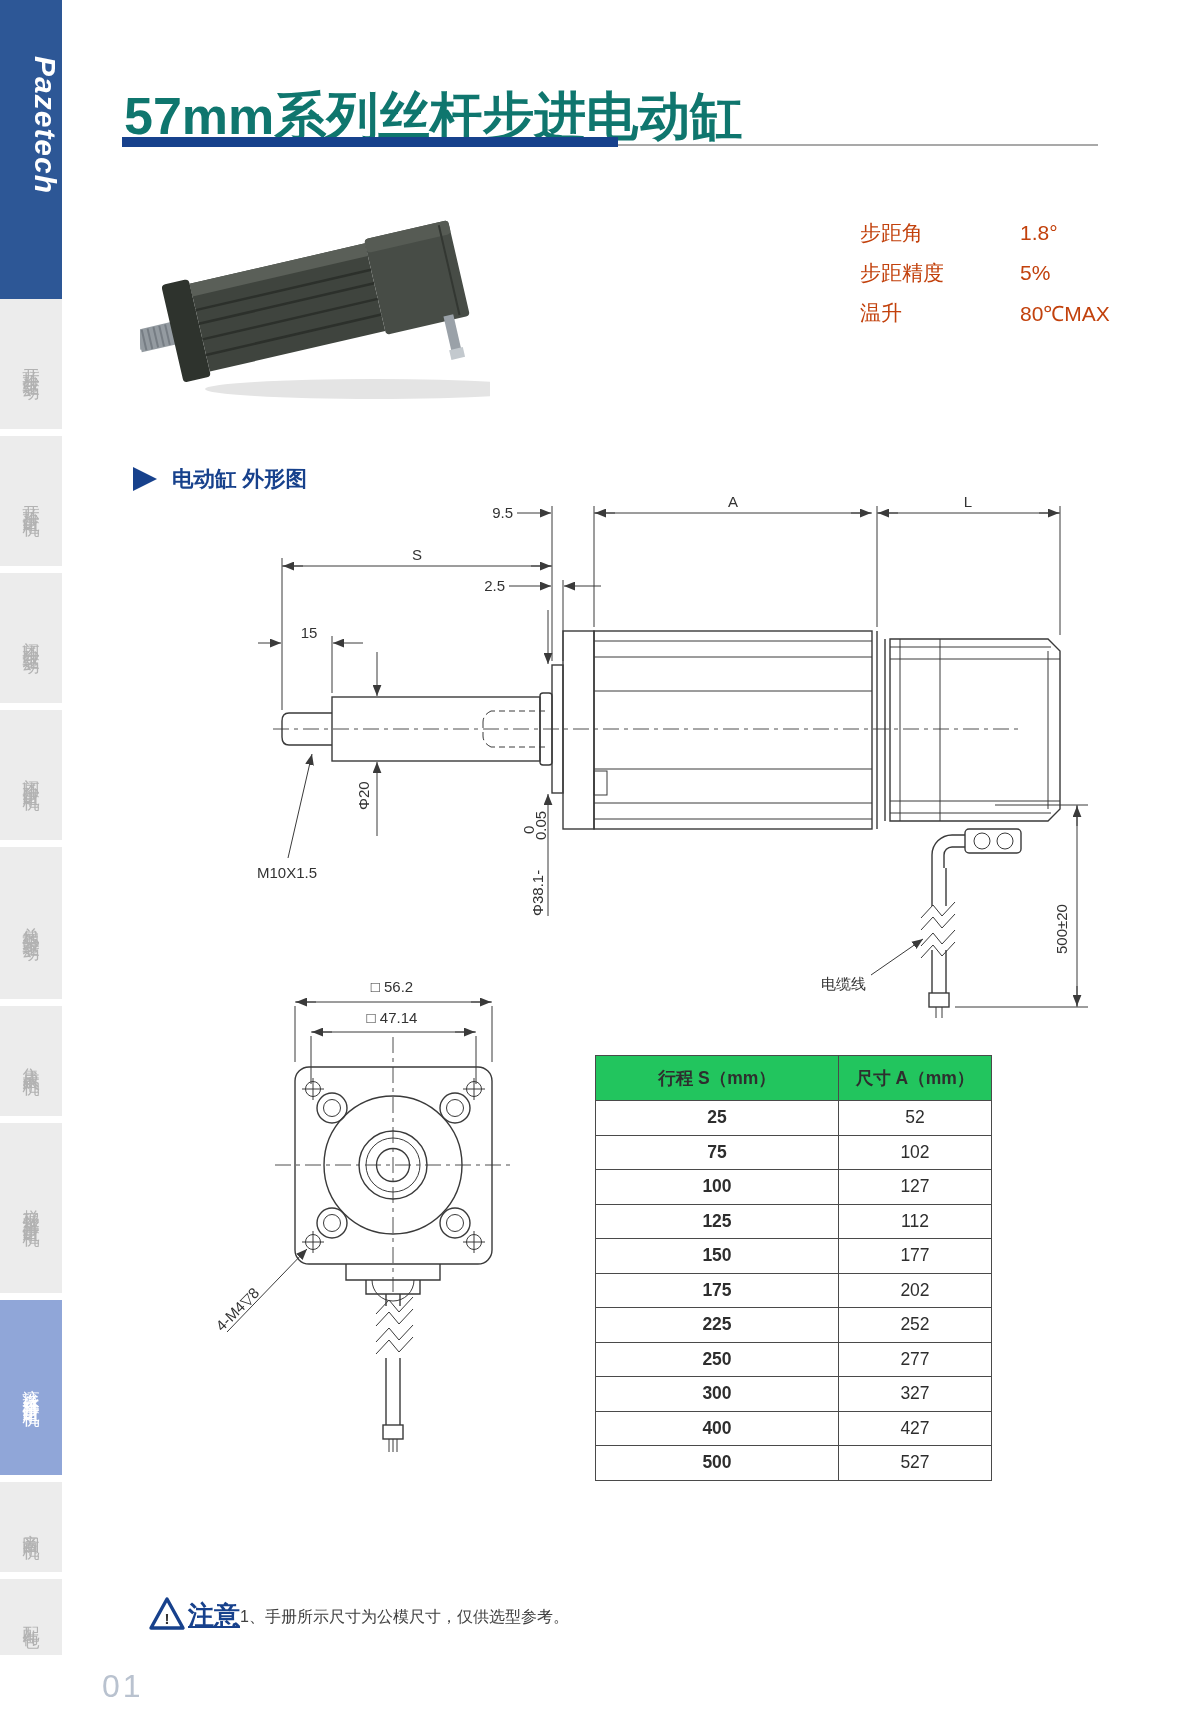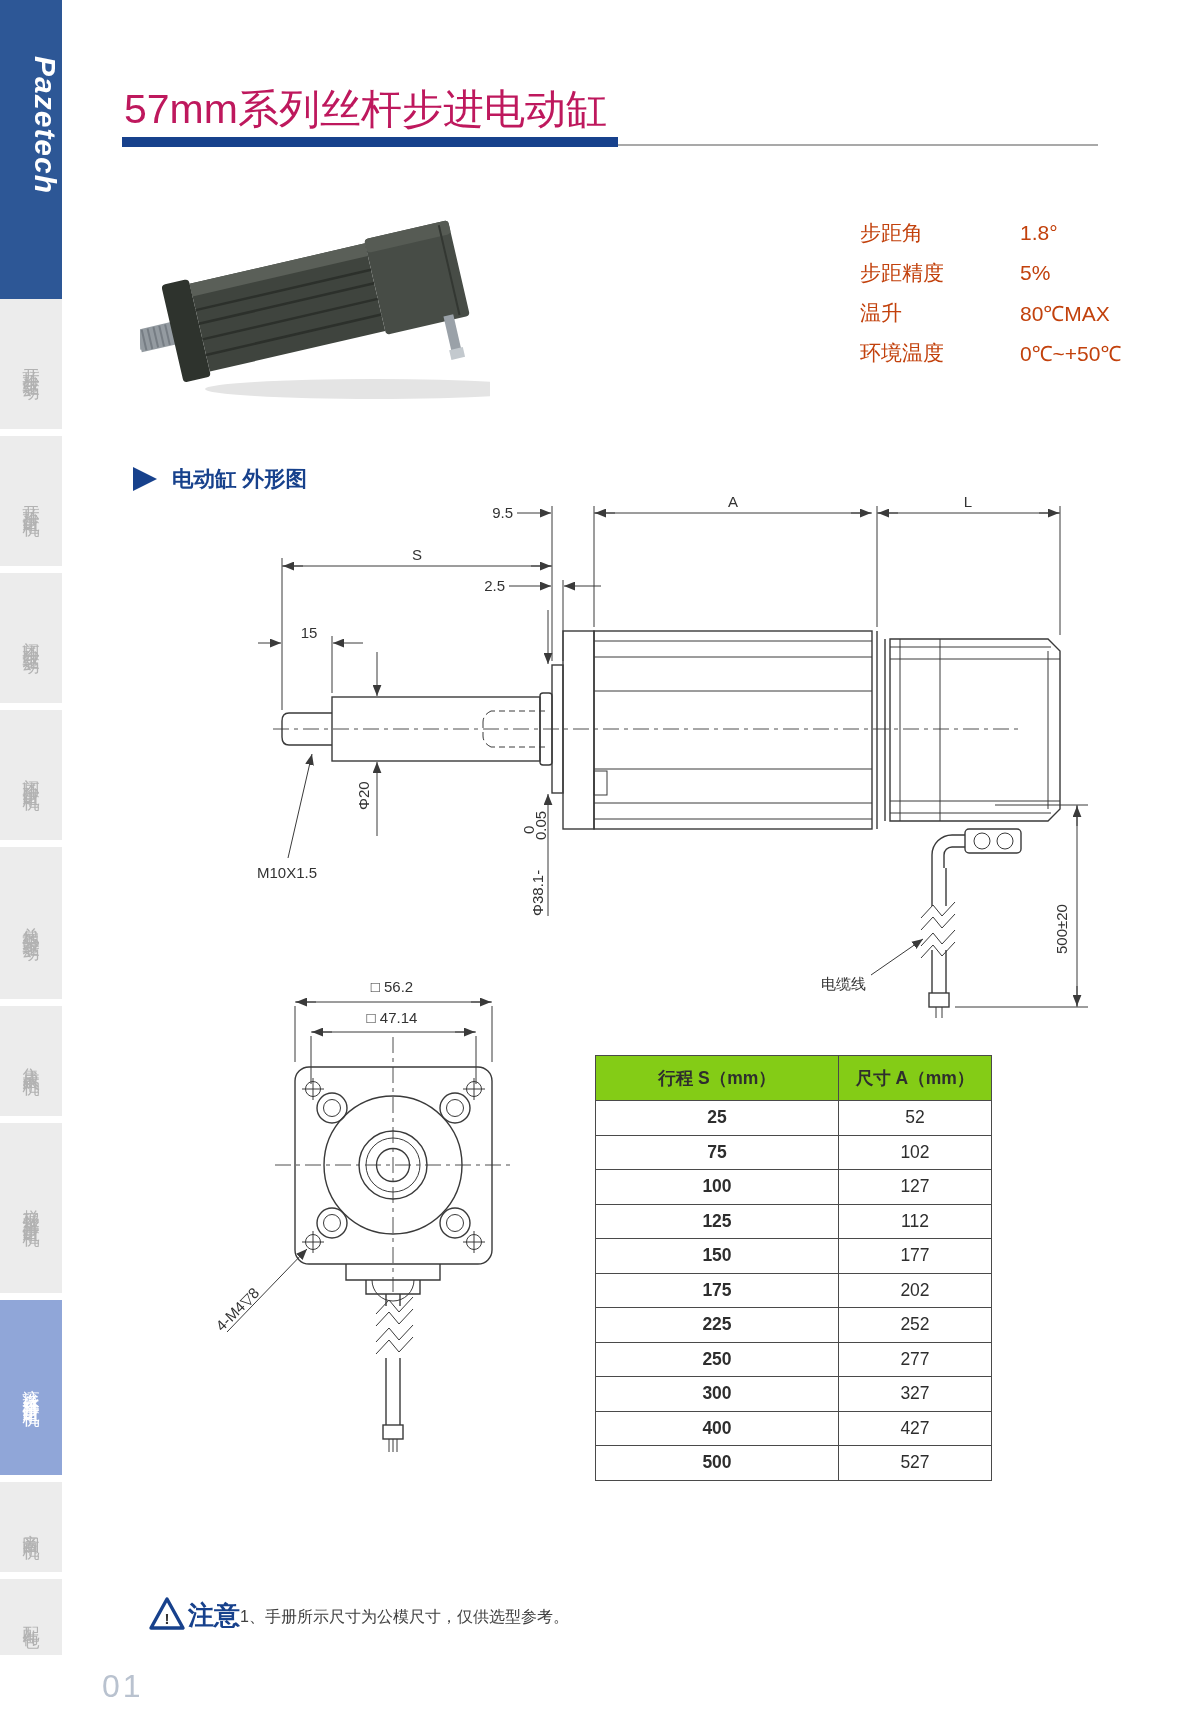--- a/index.html
+++ b/index.html
@@ -10,21 +10,21 @@
   .logo-box { position:absolute; left:0; top:0; width:62px; height:310px; background:#2d5796; }
   .logo-text { position:absolute; left:62px; top:56px; width:246px; transform:rotate(90deg); transform-origin:0 0;
                font-style:italic; font-weight:bold; font-size:30px; color:#ffffff; letter-spacing:1px; }
   .side-item { position:absolute; left:0; width:62px; background:#ececec; display:flex; align-items:center; justify-content:center; cursor:pointer; }
   .side-item span { writing-mode:vertical-rl; text-orientation:upright; font-size:17px; letter-spacing:3px; color:#b2b2b2; }
   .side-item.active { background:#90a6d8; }
   .side-item.active span { color:#ffffff; }
   .page-num { position:absolute; left:102px; top:1668px; font-size:32px; color:#b9c2cf; letter-spacing:3px; }
 
   
-  .title { position:absolute; left:124px; top:82px; font-size:41px; font-weight:normal; color:#be185d; }
+  .title { position:absolute; left:124px; top:82px; font-size:52px; font-weight:bold; color:#0f766e; }
   .title-bar { position:absolute; left:122px; top:137px; width:496px; height:10px; background:#17418c; }
   .title-line { position:absolute; left:618px; top:144px; width:480px; height:2px; background:#a9a9a9; }
 
   
   .specs { position:absolute; left:860px; top:213px; width:300px; }
   .spec-row { height:40px; display:flex; align-items:center; font-size:21px; color:#c2410c; }
   .spec-label { width:160px; }
   .spec-value { }
 
   
@@ -35,25 +35,25 @@
   
   svg text { fill:#333; stroke:none; font-family:"Liberation Sans", sans-serif; font-size:15px; }
   .ln  { stroke:#3a3a3a; stroke-width:1.4; fill:none; }
   .tn  { stroke:#3a3a3a; stroke-width:1;   fill:none; }
   .dsh { stroke:#3a3a3a; stroke-width:1;   fill:none; stroke-dasharray:6 4; }
   .cl  { stroke:#3a3a3a; stroke-width:0.9; fill:none; stroke-dasharray:16 5 4 5; }
 
   
   .dim-table { position:absolute; left:595px; top:1055px; width:397px; border-collapse:collapse; table-layout:fixed; }
   .dim-table td { border:1.6px solid #4a4a4a; text-align:center; vertical-align:middle; font-size:17.5px; color:#2e2e2e; height:34.5px; }
-  .dim-table tr.hd td { background:#84cc16; font-weight:bold; height:45px; }
+  .dim-table tr.hd td { background:#22c55e; font-weight:bold; height:45px; }
   .dim-table td.c1 { width:243px;font-weight:bold; }
 
   
-  .note-title { position:absolute; left:188px; top:1598px; font-size:26px; font-weight:bold; color:#17418c; }
+  .note-title { position:absolute; left:188px; top:1598px; font-size:26px; font-weight:bold; color:#17418c;text-decoration:underline; }
   .note-lines { position:absolute; left:240px; top:1600px; font-size:16px; color:#404040; line-height:34px; }
 </style>
 </head>
 <body>
 
 <div class="logo-box"></div>
 <div class="logo-text">Pazetech</div>
 
 <div class="side-item" style="top:299px;height:130px;">
     <span>开环步进驱动</span>
@@ -127,24 +127,20 @@
       <span class="spec-value">1.8°</span>
     </div>
   <div class="spec-row">
       <span class="spec-label">步距精度</span>
       <span class="spec-value">5%</span>
     </div>
   <div class="spec-row">
       <span class="spec-label">温升</span>
       <span class="spec-value">80℃MAX</span>
     </div>
-  <div class="spec-row">
-      <span class="spec-label">环境温度</span>
-      <span class="spec-value">0℃~+50℃</span>
-    </div>
 </div>
 
 <div class="sec-tri"></div>
 <div class="sec-title">电动缸 外形图</div>
 
 <svg class="abs" style="left:255px;top:488px;" width="850" height="580" viewBox="0 0 850 580">
   <defs>
     <marker id="ahS" viewBox="0 0 10 8" refX="10" refY="4" markerWidth="11" markerHeight="9" orient="auto">
       <path d="M0,0 L10,4 L0,8 z" fill="#3a3a3a"></path>
     </marker>

